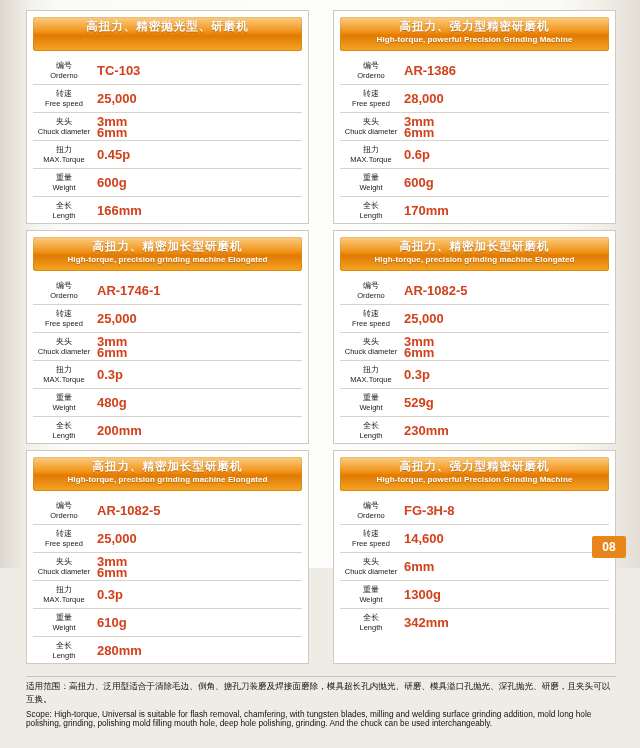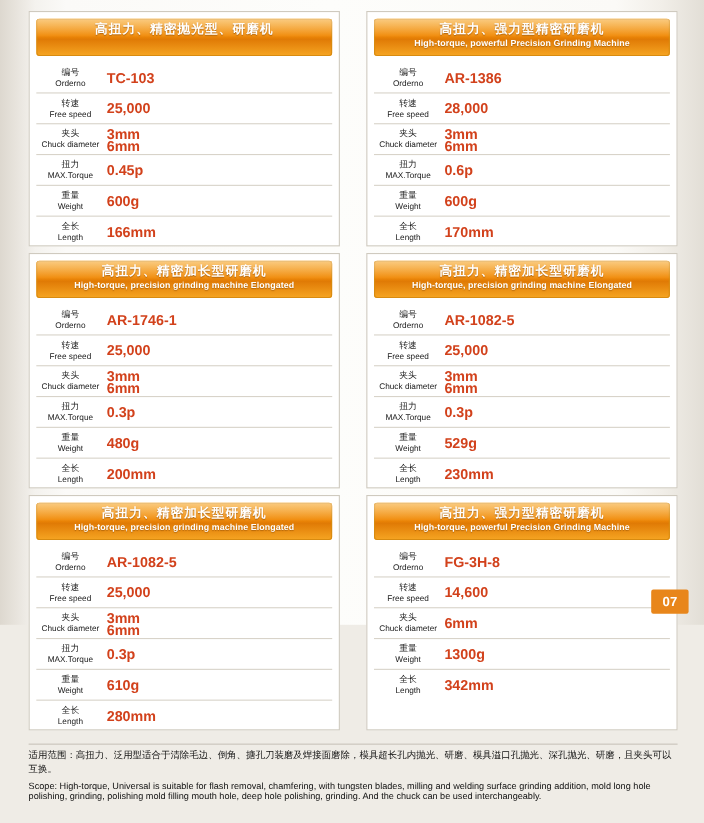--- a/index.html
+++ b/index.html
@@ -521,15 +521,15 @@
     </div>
 
   </div>
 
   <div class="footer">
     <div class="hr"></div>
     <div class="cn">适用范围：高扭力、泛用型适合于清除毛边、倒角、搪孔刀装磨及焊接面磨除，模具超长孔内抛光、研磨、模具溢口孔抛光、深孔抛光、研磨，且夹头可以互换。</div>
     <div class="en">Scope: High-torque, Universal is suitable for flash removal, chamfering, with tungsten blades, milling and welding surface grinding addition, mold long hole polishing, grinding, polishing mold filling mouth hole, deep hole polishing, grinding. And the chuck can be used interchangeably.</div>
   </div>
 
-  <div class="pageno">07</div>
+  <div class="pageno">08</div>
 
 </div>
 
 </body></html>

